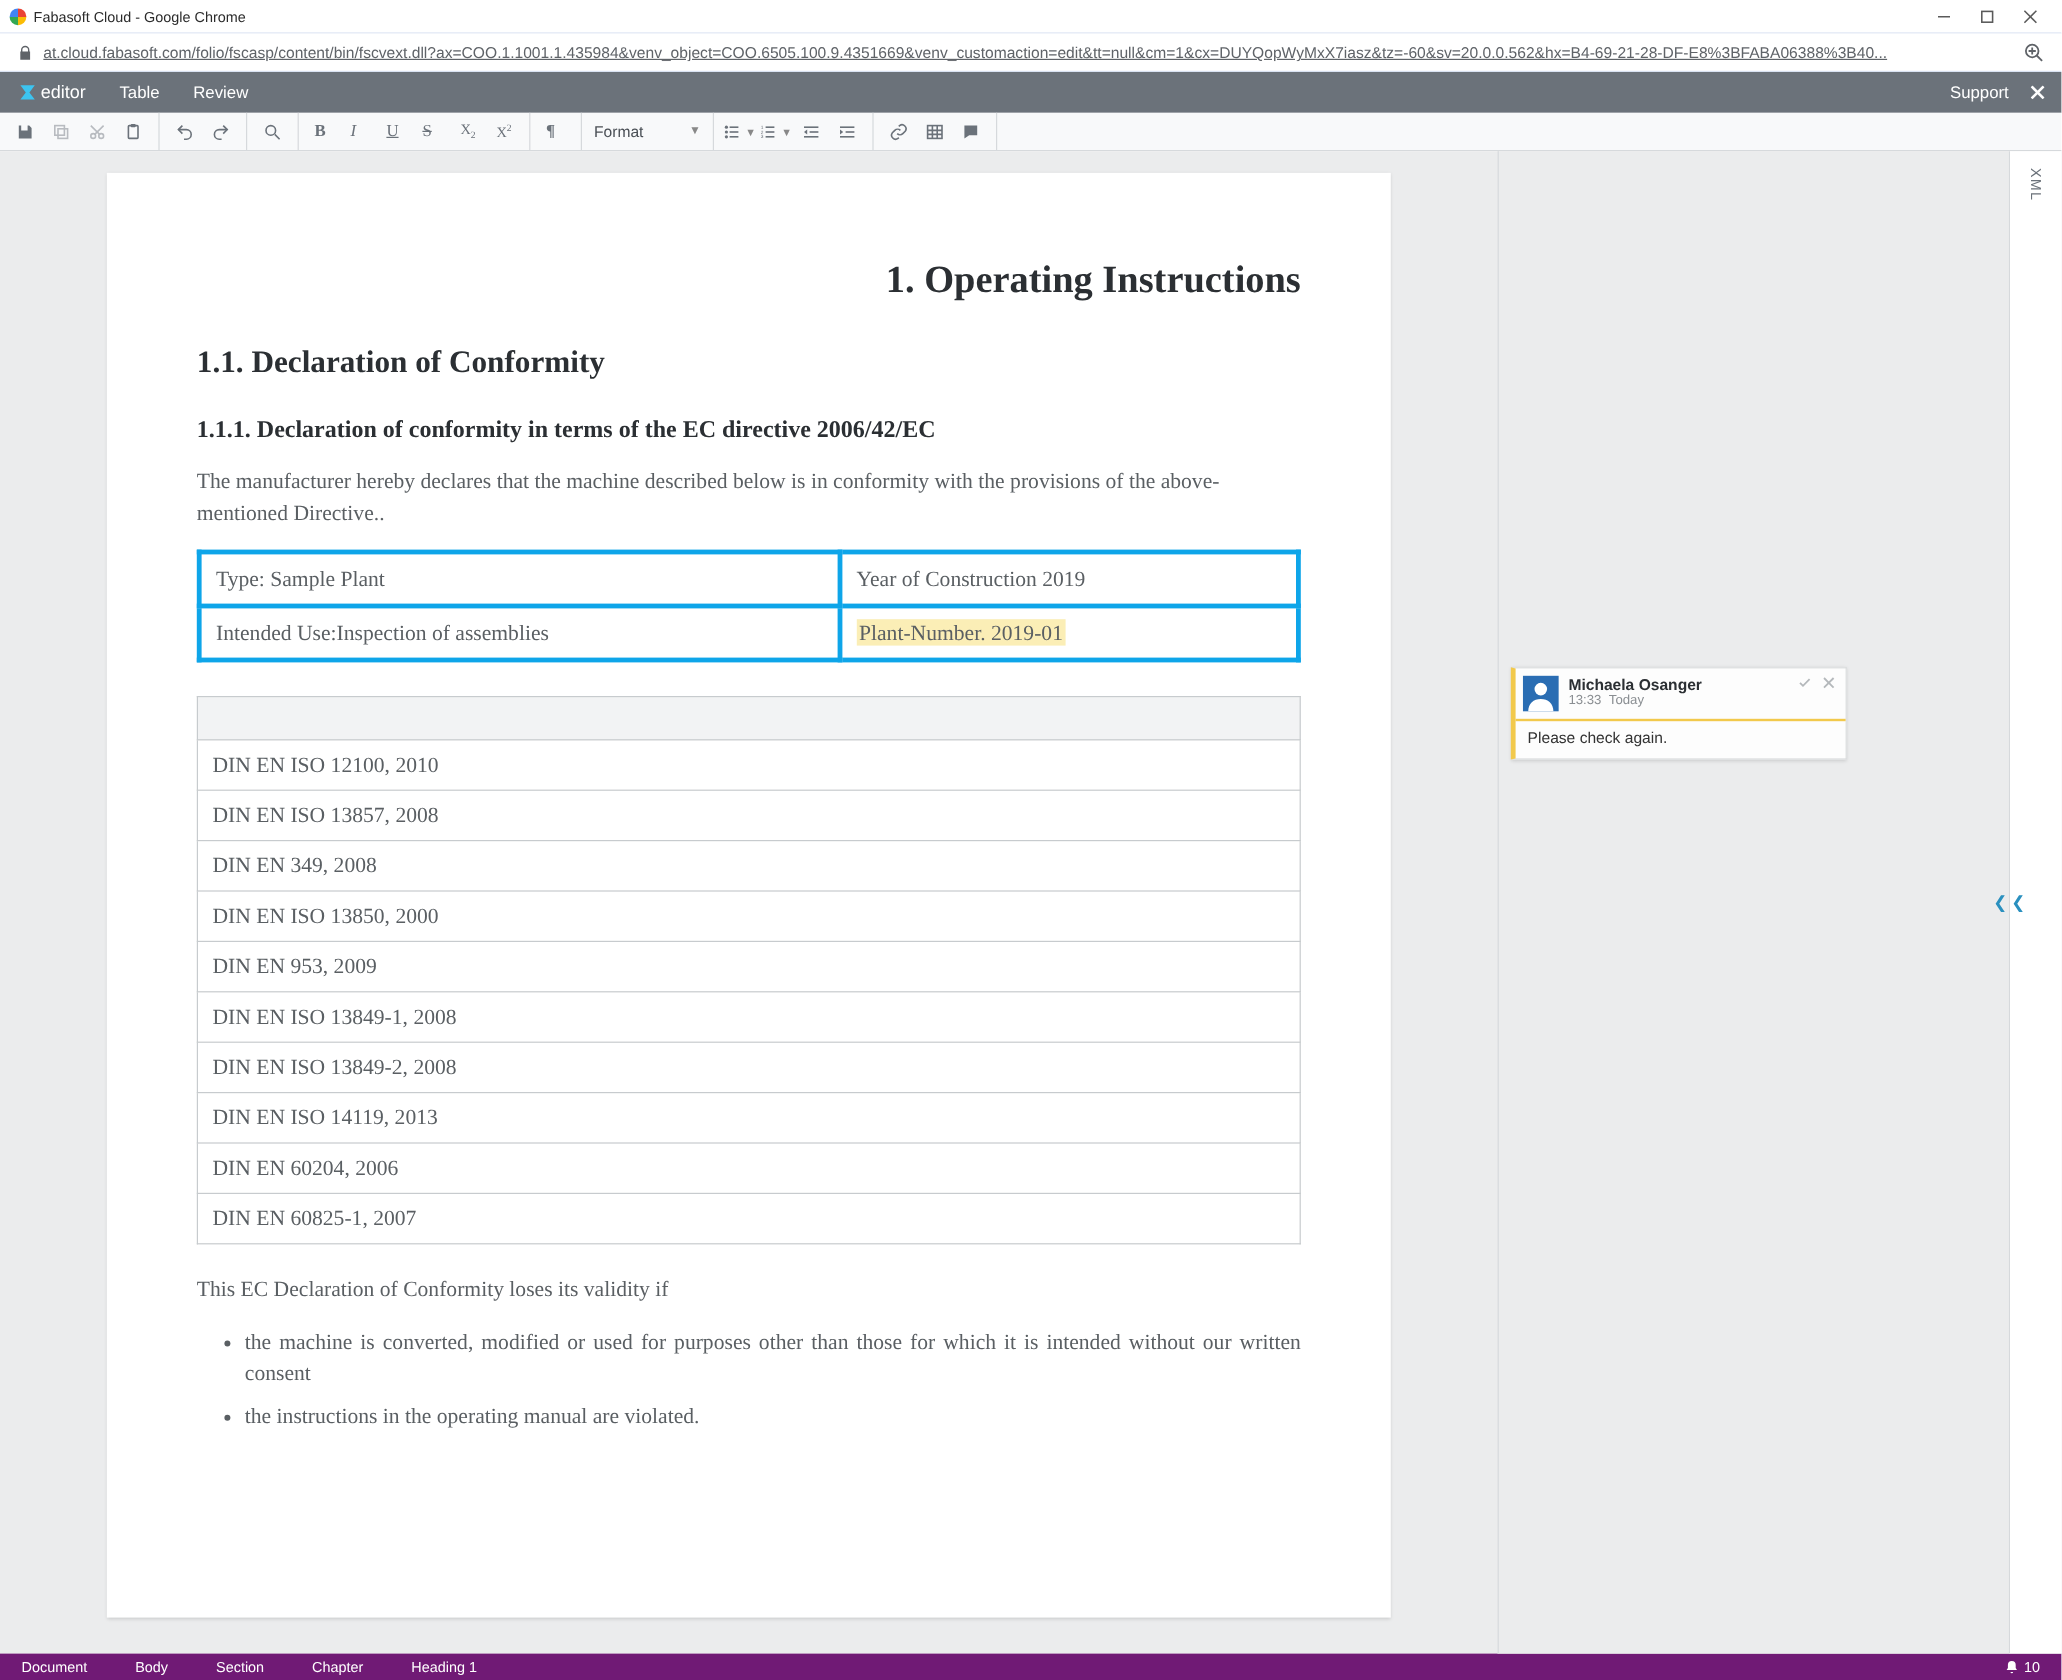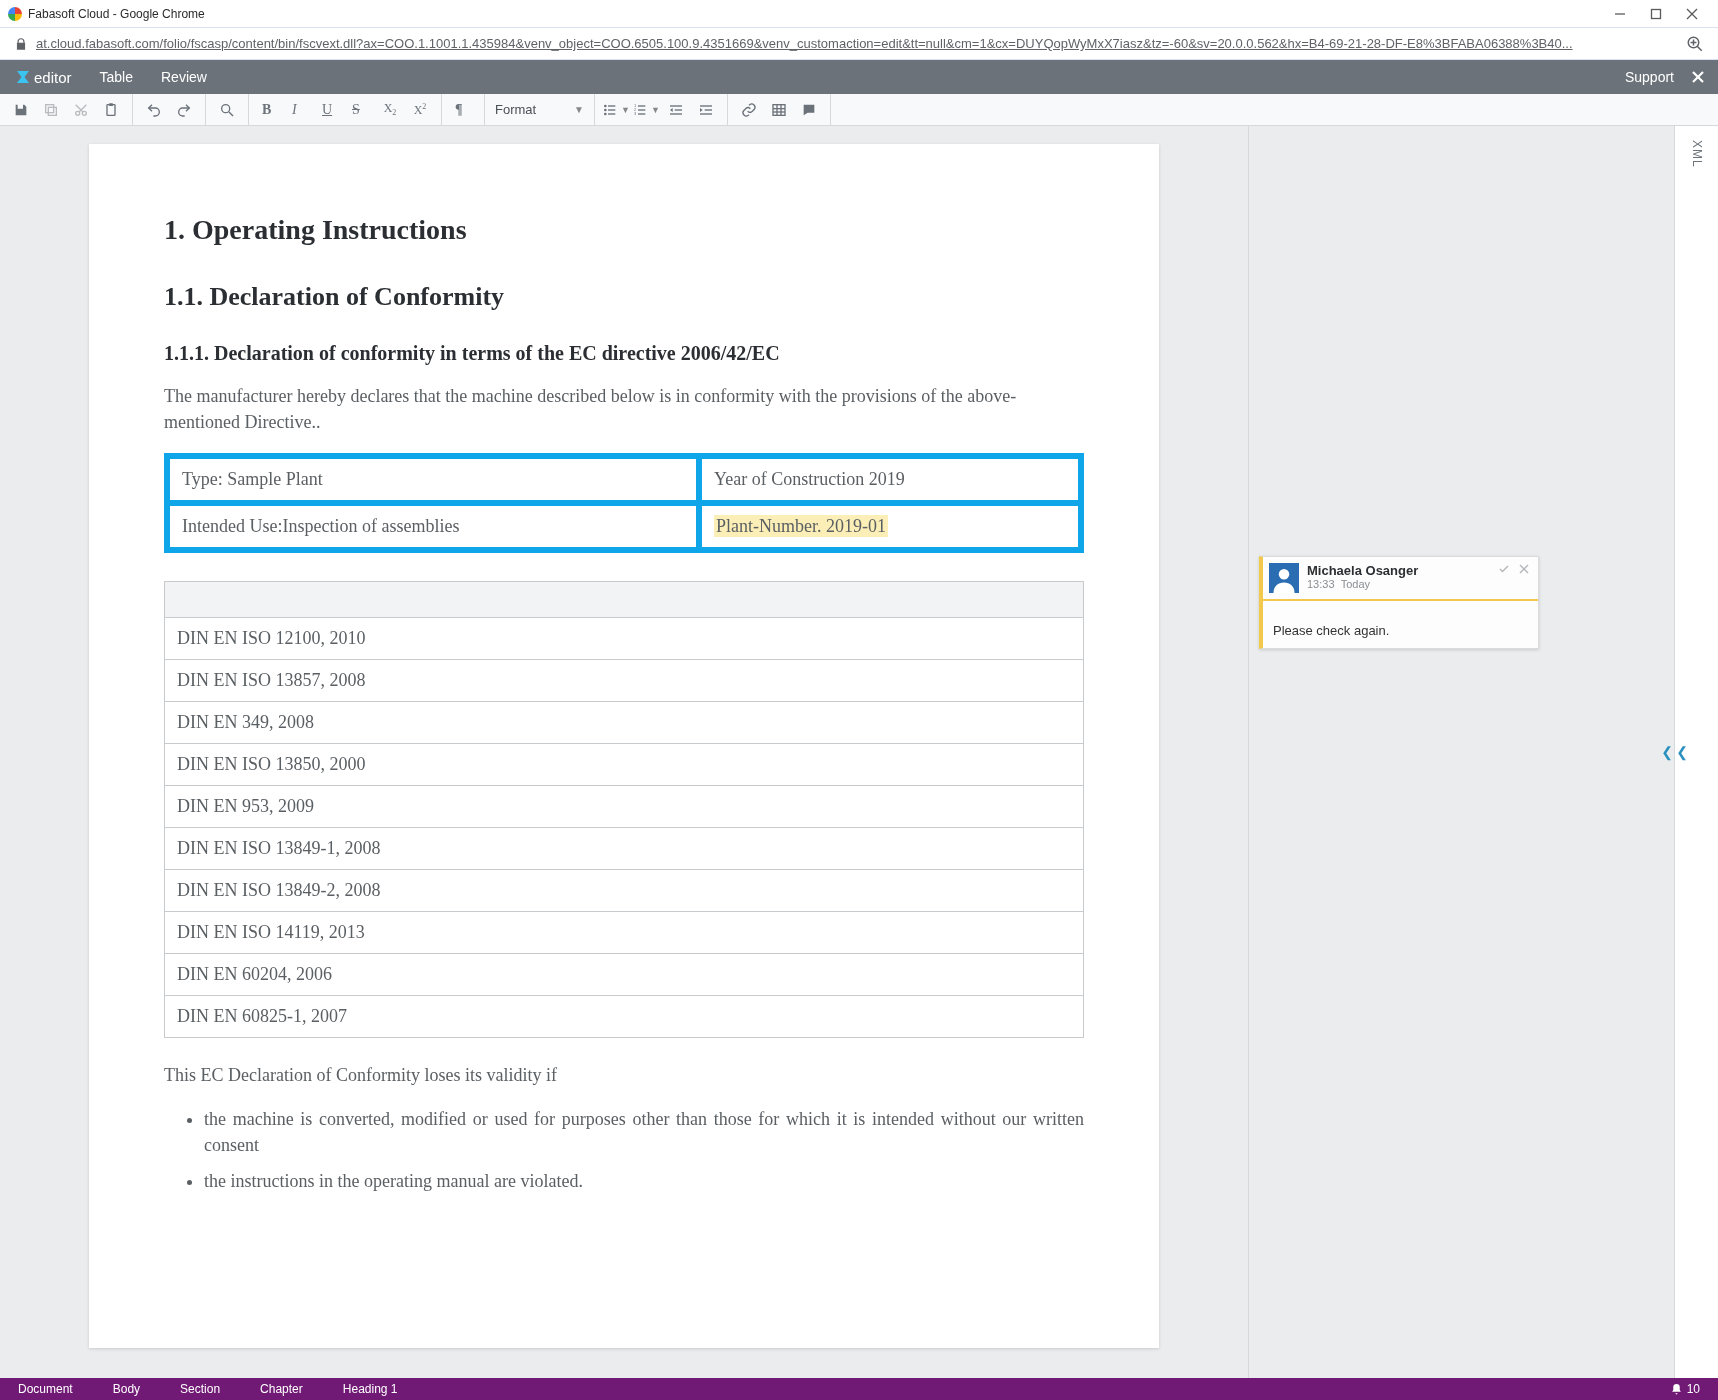--- a/index.html
+++ b/index.html
@@ -56,28 +56,28 @@
   .main {
     flex: 1; display: flex; min-height: 0; background: #ebeced;
   }
   .doccol {
     flex: 1; display: flex; justify-content: center; overflow: auto; padding: 18px 0 30px 0;
   }
   .page {
     width: 1070px; background: #fff; box-shadow: 0 1px 3px rgba(0,0,0,0.15);
     padding: 70px 75px 60px 75px; font-family: Georgia, "Times New Roman", serif; color: #333;
   }
-  .page h1 { font-size: 28px; font-weight: 600; color: #2b2f33; margin-bottom: 36px; }
+  .page h1 { font-size: 32px; font-weight: 600; color: #2b2f33; margin-bottom: 36px; text-align: right; }
   .page h2 { font-size: 26px; font-weight: 600; color: #2b2f33; margin-bottom: 30px; }
   .page h3 { font-size: 20px; font-weight: 600; color: #2b2f33; margin-bottom: 18px; }
   .page p  { font-size: 18px; line-height: 1.45; color: #5a5f63; margin-bottom: 18px; text-align: left; }
   table.info {
     width: 100%; border-collapse: collapse; margin-bottom: 28px; font-size: 18px; color: #5a5f63;
   }
-  table.info td { border: 6px solid #0ea5e9; padding: 10px 12px; font-family: Liberation Serif, serif; }
+  table.info td { border: 4px solid #0ea5e9; padding: 10px 12px; font-family: Liberation Serif, serif; }
   .highlight { background: #fbeeb6; padding: 1px 2px; }
   table.stds {
     width: 100%; border-collapse: collapse; margin-bottom: 24px; font-size: 18px; color: #5a5f63;
   }
   table.stds th { border:1px solid #c7cbce; background:#f2f3f4; height:36px; }
   table.stds td { border:1px solid #c7cbce; padding: 10px 12px; }
   ul.bul { list-style: disc; padding-left: 40px; font-size: 18px; color:#5a5f63; }
   ul.bul li { margin-bottom: 10px; text-align: justify; line-height:1.45; }
 
   
@@ -88,21 +88,21 @@
     position: absolute; left: 10px; top: 430px; width: 280px;
     background: #fdfdfd; border: 1px solid #d9dbdd; box-shadow: 0 1px 3px rgba(0,0,0,0.15);
     border-left: 4px solid #f2c94c; font-family: Liberation Sans, sans-serif;
   }
   .commentcard .chead { display:flex; align-items:flex-start; padding:6px 8px 2px 6px; }
   .commentcard .avatar { width:30px; height:30px; margin-right:8px; }
   .commentcard .name { font-size:13px; font-weight:600; color:#2b2f33; }
   .commentcard .meta { font-size:11px; color:#8a8e92; }
   .commentcard .ops { margin-left:auto; display:flex; gap:8px; color:#b4b8bb; }
   .commentcard .ops svg { width:12px; height:12px; fill:#b4b8bb; }
-  .commentcard .body { padding:22px 10px 10px 10px; font-size:13px; color:#333; border-top:2px solid #f2c94c; margin-top:4px; }
+  .commentcard .body { padding:6px 10px 10px 10px; font-size:13px; color:#333; border-top:2px solid #f2c94c; margin-top:4px; }
   .collapse-handle {
     position:absolute; right:-1px; top:50%; transform:translateY(-50%);
     width:16px; height:24px; display:flex; align-items:center; justify-content:center;
     color:#2a90bf; font-size:14px;
   }
 
   
   .xmltab {
     width: 44px; background:#fff; border-left:1px solid #d6d9dc; position:relative;
   }

